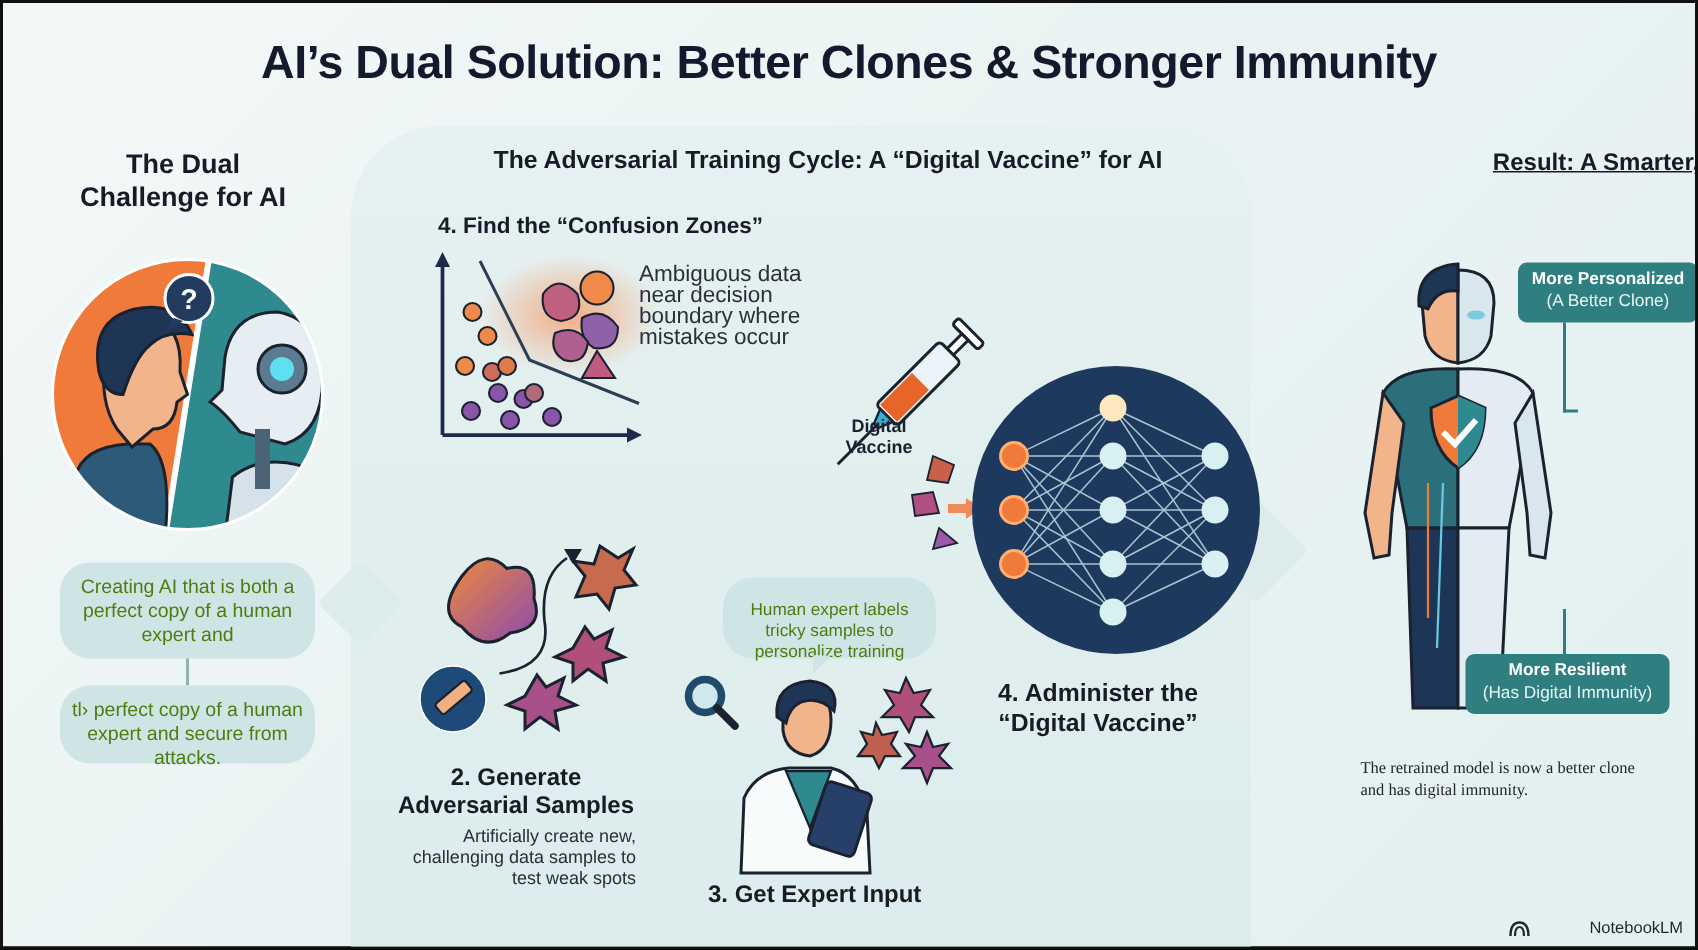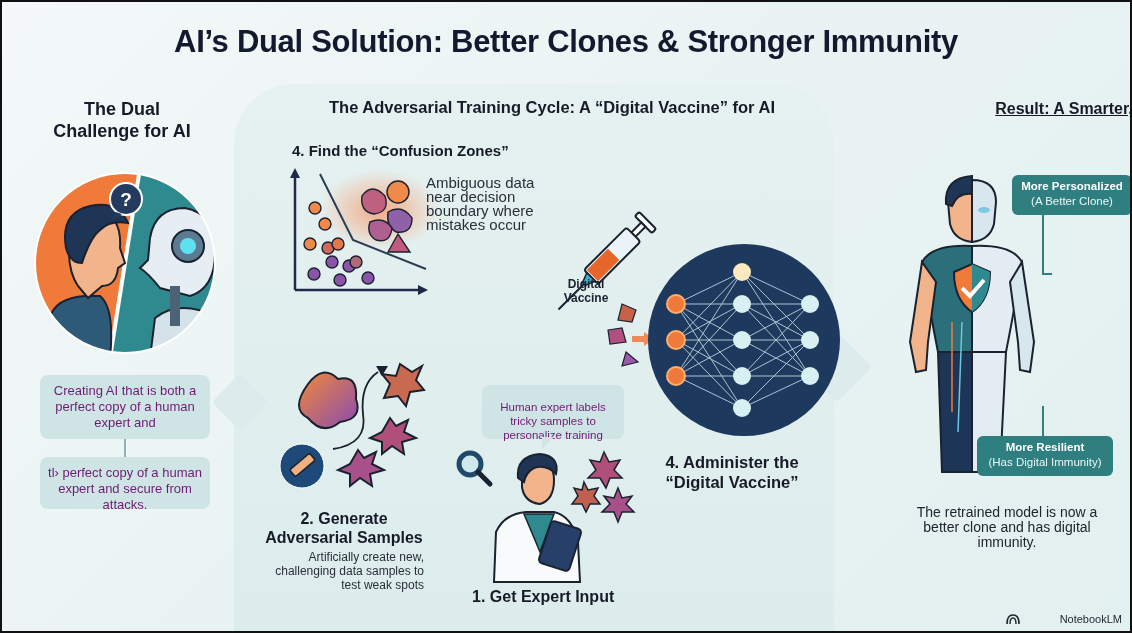--- a/index.html
+++ b/index.html
@@ -39,41 +39,41 @@
   .step-h { position: absolute; font-weight: 700; color: #161b27; }
   .step1-h { left: 290px; top: 140px; font-size: 15px; }
   .step1-desc { position: absolute; left: 424px; top: 174px; width: 130px; font-size: 15px; line-height: 14px; color: #2a2f3a; }
   .step2-h { left: 262px; top: 507px; width: 160px; text-align: center; font-size: 16px; line-height: 19px; }
   .step2-desc { position: absolute; left: 262px; top: 548px; width: 160px; text-align: right; font-size: 12px; line-height: 14px; color: #2a2f3a; }
   .step3-h { left: 470px; top: 586px; font-size: 16px; }
   .step4-h { left: 640px; top: 450px; width: 180px; text-align: center; font-size: 16.5px; line-height: 20px; }
   .step4-desc { position: absolute; left: 640px; top: 494px; width: 180px; text-align: center; font-size: 12px; line-height: 14px; color: #2a2f3a; }
 
   .bubble {
-    position: absolute; background: #cfe4e4; border-radius: 8px;
-    text-align: center; font-size: 13px; line-height: 16px; color: #701a75; padding: 8px 6px;
+    position: absolute; background: #cfe4e4; border-radius: 20px;
+    text-align: center; font-size: 13px; line-height: 16px; color: #4d7c0f; padding: 8px 6px;
   }
   .bubble-1 { left: 38px; top: 373px; width: 170px; height: 64px; }
   .bubble-2 { left: 38px; top: 455px; width: 170px; height: 52px; }
   .bubble-conn { position: absolute; left: 122px; top: 437px; width: 2px; height: 18px; background: #8fb3b3; }
   .bubble-expert { left: 480px; top: 383px; width: 142px; height: 54px; font-size: 11.5px; line-height: 14px; padding: 15px; }
   .bubble-expert::after {
     content: ""; position: absolute; left: 60px; bottom: -10px; border: 6px solid transparent;
     border-top-color: #cfe4e4; border-left-color: #cfe4e4;
   }
   .callout {
     position: absolute; background: #2f7f80; color: #eaf6f6; border-radius: 6px;
     text-align: center; font-size: 11.5px; line-height: 15px; padding: 4px 4px;
   }
   .callout b { font-weight: 700; color: #fff; }
   .callout-1 { left: 988px; top: 173px; width: 120px; height: 40px; margin-left: 22px; }
   .callout-2 { left: 975px; top: 434px; width: 136px; height: 40px; }
   .callout-line { position: absolute; border-left: 2px solid #2f7f80; }
 
-  .result-desc { position: absolute; left: 905px; top: 503px; width: 200px; text-align: center; font-size: 14px; line-height: 15px; color: #20252f; }
+  .result-desc { position: absolute; left: 905px; top: 503px; width: 200px; font-size: 11px; line-height: 15px; color: #20252f; font-family: Liberation Serif, serif; }
   .brand { position: absolute; right: 8px; bottom: 6px; font-size: 11px; color: #1e2430; display: flex; align-items: center; gap: 3px; }
   .brand-label { font-weight: 400; padding-left: 37px; }
   .data-label { position: absolute; left: 554px; top: 275px; width: 60px; text-align: center; font-size: 12px; line-height: 14px; font-weight: 700; color: #1a2230; }
   svg { position: absolute; overflow: visible; }
 </style>
 </head>
 <body>
 
 <div class="frame">
   <div class="center-panel"></div>
@@ -187,21 +187,21 @@
     </g>
     <path d="M40,140 L42,90 Q50,72 72,70 L100,70 Q118,74 124,100 L126,140 Z" fill="#f7fbfc" stroke="#1a2230" stroke-width="2"></path>
     <path d="M70,72 L86,110 L100,72 Z" fill="#2f8a8f" stroke="#1a2230" stroke-width="1.5"></path>
     <path d="M68,30 Q68,18 85,18 Q100,20 100,38 Q100,58 86,62 Q70,60 68,45 Z" fill="#f2b48a" stroke="#1a2230" stroke-width="2"></path>
     <path d="M64,36 Q62,14 86,12 Q106,14 102,32 Q92,22 80,26 Q72,30 70,40 Z" fill="#1f3556" stroke="#1a2230" stroke-width="2"></path>
     <rect x="90" y="82" width="32" height="44" rx="4" fill="#27406a" stroke="#1a2230" stroke-width="2" transform="rotate(18 106 104)"></rect>
     <polygon points="150,10 155,20 166,18 160,28 168,36 156,36 152,46 146,36 134,36 142,28 136,18 146,20" fill="#b0507a" stroke="#1a2230" stroke-width="1.5"></polygon>
     <polygon points="130,40 134,48 144,46 140,54 146,62 136,62 132,70 128,62 118,62 124,54 120,46 128,48" fill="#c06050" stroke="#1a2230" stroke-width="1.5"></polygon>
     <polygon points="164,46 168,56 178,54 172,62 180,70 168,70 164,80 160,70 148,70 156,62 150,54 160,56" fill="#a8508a" stroke="#1a2230" stroke-width="1.5"></polygon>
   </svg>
-  <div class="step-h step3-h">1. Get Expert Input</div>
+  <div class="step-h step3-h">3. Get Expert Input</div>
 
   <svg style="left:556px;top:208px;" width="100" height="110" viewBox="0 0 100 110">
     <g transform="rotate(45 50 50)">
       <rect x="38" y="-6" width="24" height="6" rx="2" fill="#fff" stroke="#1a2230" stroke-width="2"></rect>
       <rect x="47" y="0" width="6" height="14" fill="#fff" stroke="#1a2230" stroke-width="2"></rect>
       <rect x="40" y="14" width="20" height="60" rx="3" fill="#eaf4f8" stroke="#1a2230" stroke-width="2"></rect>
       <rect x="42" y="42" width="16" height="30" fill="#e8652a"></rect>
       <polygon points="44,74 56,74 52,84 48,84" fill="#3ab0d0" stroke="#1a2230" stroke-width="1.5"></polygon>
       <line x1="50" y1="84" x2="50" y2="120" stroke="#1a2230" stroke-width="2"></line>
     </g>

